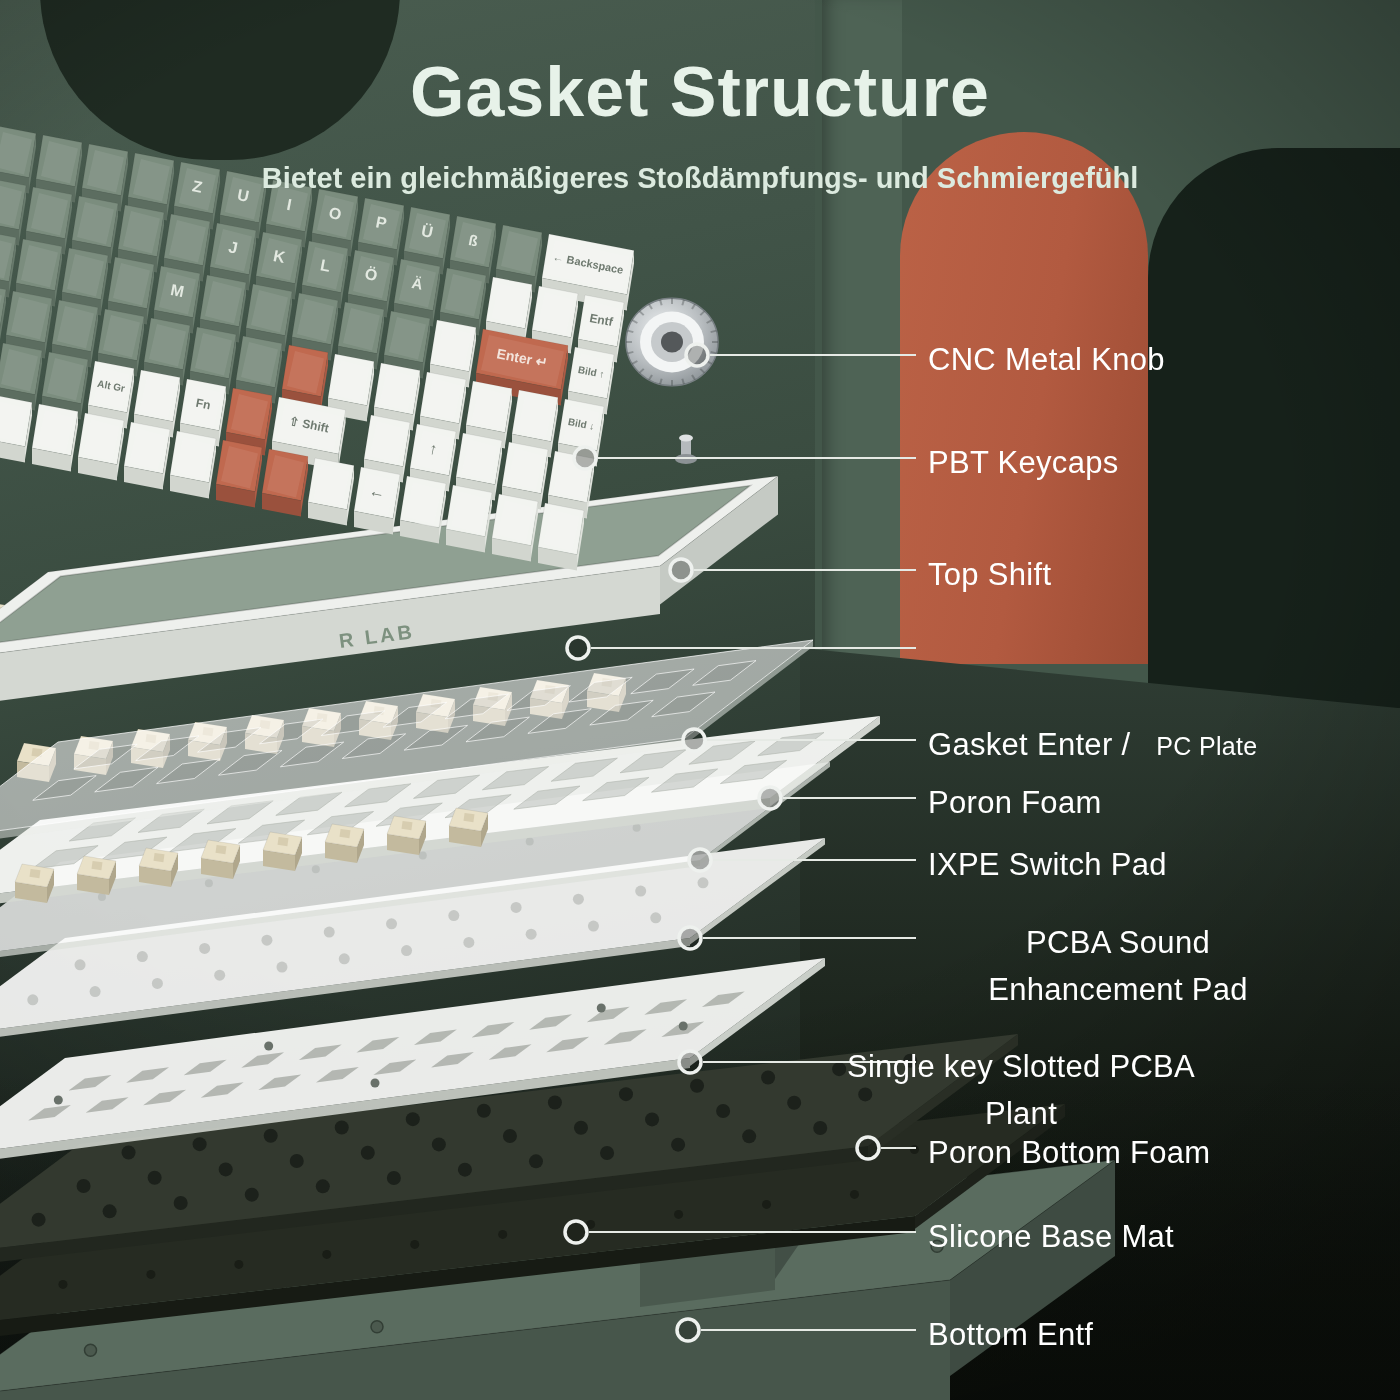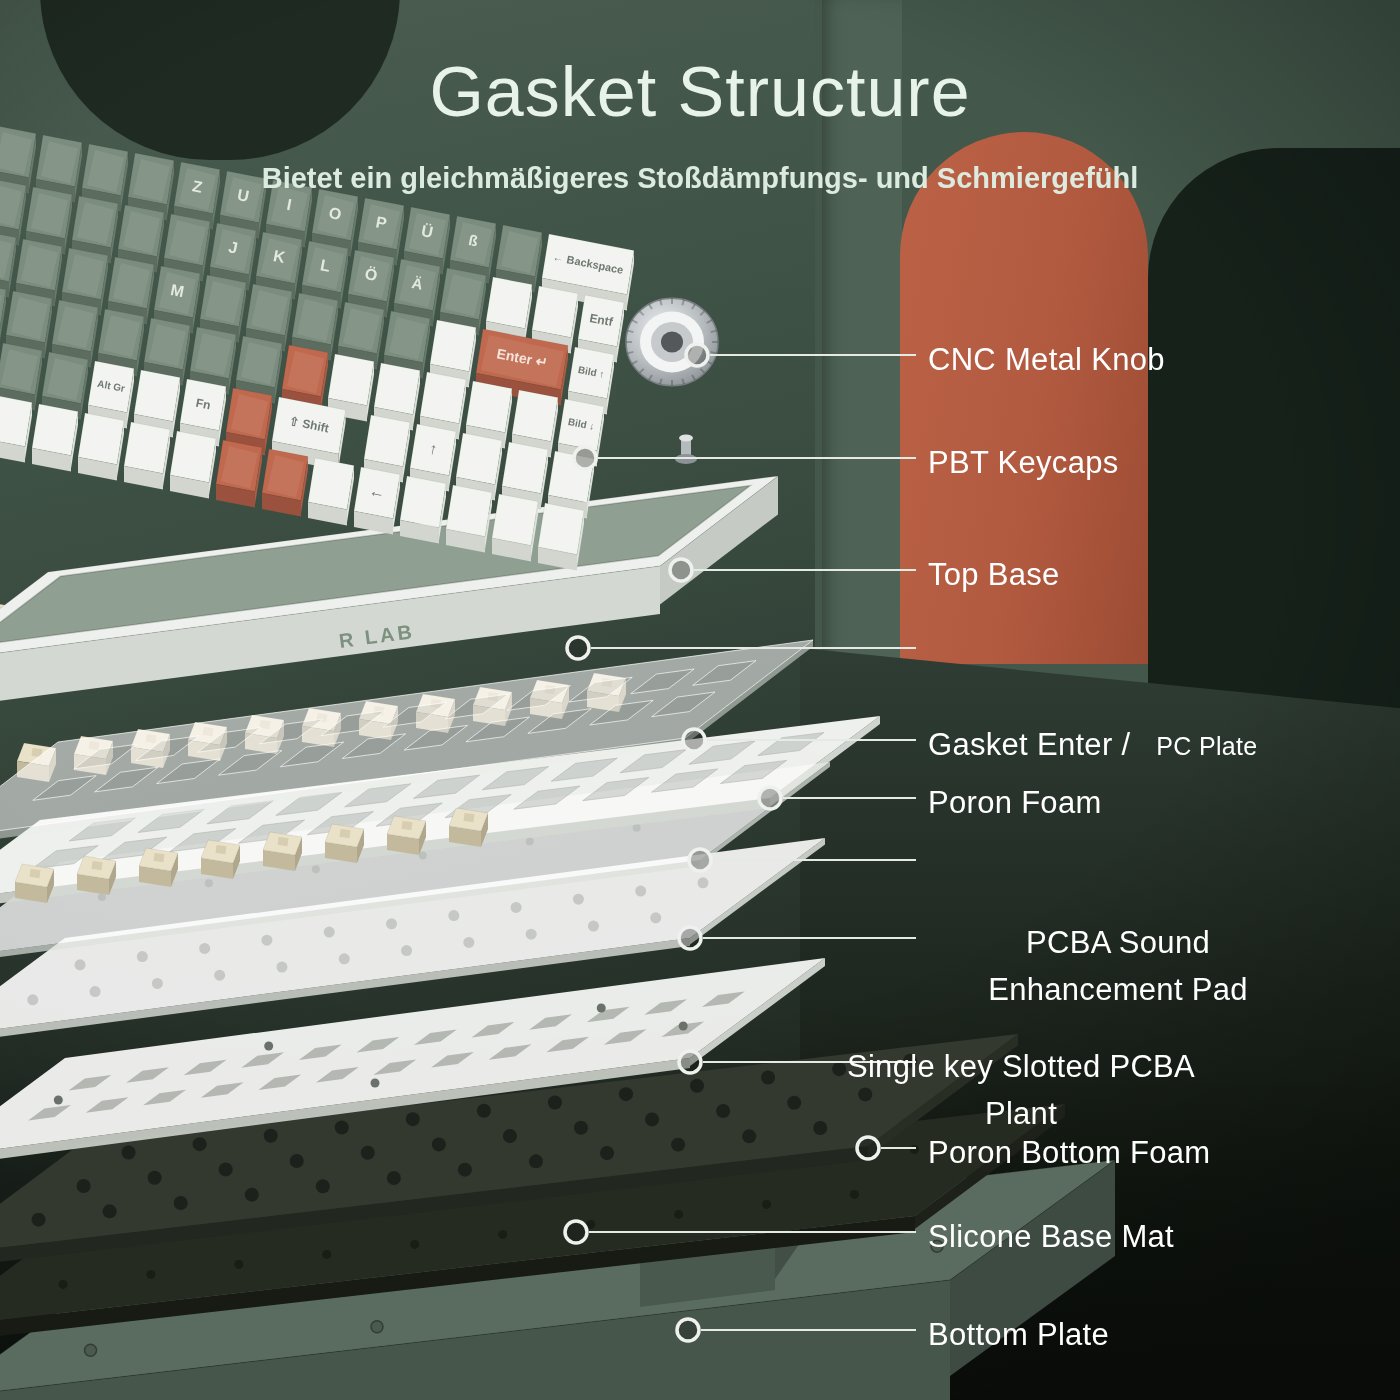--- a/index.html
+++ b/index.html
@@ -23,21 +23,21 @@
     background:linear-gradient(#2f3d34 0%,#1b231b 55%,#10150e 100%);
     clip-path:polygon(0 0,100% 8%,100% 100%,0 100%);}
   .vignette{position:absolute;inset:0;pointer-events:none;
     background:radial-gradient(ellipse 1250px 950px at 42% 36%,rgba(0,0,0,0) 55%,rgba(0,0,0,0.42) 100%);}
   .bottomfade{position:absolute;left:0;right:0;bottom:0;height:330px;pointer-events:none;
     background:linear-gradient(rgba(8,11,8,0),rgba(8,11,8,0.5));}
   
   #scene{position:absolute;left:0;top:0;}
   
   .title{position:absolute;top:52px;left:0;width:100%;text-align:center;
-    font-size:70px;font-weight:400;letter-spacing:1px;color:#e7f2e9;}
+    font-size:70px;font-weight:700;letter-spacing:1px;color:#e7f2e9;}
   .subtitle{position:absolute;top:162px;left:0;width:100%;text-align:center;
     font-size:29px;font-weight:600;color:#dcead f;color:#dceadf;}
   .callouts{position:absolute;inset:0;}
   .callout{position:absolute;left:928px;color:#ffffff;font-weight:400;font-size:31px;
     letter-spacing:0.3px;white-space:nowrap;line-height:1.5;}
   .callout .suffix{font-size:25px;margin-left:26px;}
   .callout .suffix:empty{display:none;}
   .callout.wrap{white-space:normal;width:380px;text-align:center;}
   .callout.center{text-align:center;width:370px;left:836px;}
 </style>
@@ -792,22 +792,23 @@
         <circle cx="688" cy="1330" r="11" fill="rgba(15,20,15,0.3)" stroke="#eef1ee" stroke-width="3.5"></circle>
       </g>
     </svg>
 
   <div class="title">Gasket Structure</div>
   <div class="subtitle">Bietet ein gleichmäßigeres Stoßdämpfungs- und Schmiergefühl</div>
 
   <div class="callouts">
     <div class="callout" style="top:337px"><span>CNC Metal Knob</span></div>
     <div class="callout" style="top:440px"><span>PBT Keycaps</span></div>
-    <div class="callout" style="top:552px"><span>Top Base</span></div>
+    <div class="callout" style="top:552px"><span>Top Shift</span></div>
     <div class="callout" style="top:722px"><span>Gasket Enter /</span><span class="suffix">PC Plate</span></div>
     <div class="callout" style="top:780px"><span>Poron Foam</span></div>
+    <div class="callout" style="top:842px"><span>IXPE Switch Pad</span></div>
     <div class="callout wrap" style="top:920px"><span>PCBA Sound Enhancement Pad</span></div>
     <div class="callout wrap center" style="top:1044px"><span>Single key Slotted PCBA Plant</span></div>
     <div class="callout" style="top:1130px"><span>Poron Bottom Foam</span></div>
     <div class="callout" style="top:1214px"><span>Slicone Base Mat</span></div>
-    <div class="callout" style="top:1312px"><span>Bottom Plate</span></div>
+    <div class="callout" style="top:1312px"><span>Bottom Entf</span></div>
   </div>
 </div>
 
 </body></html>

